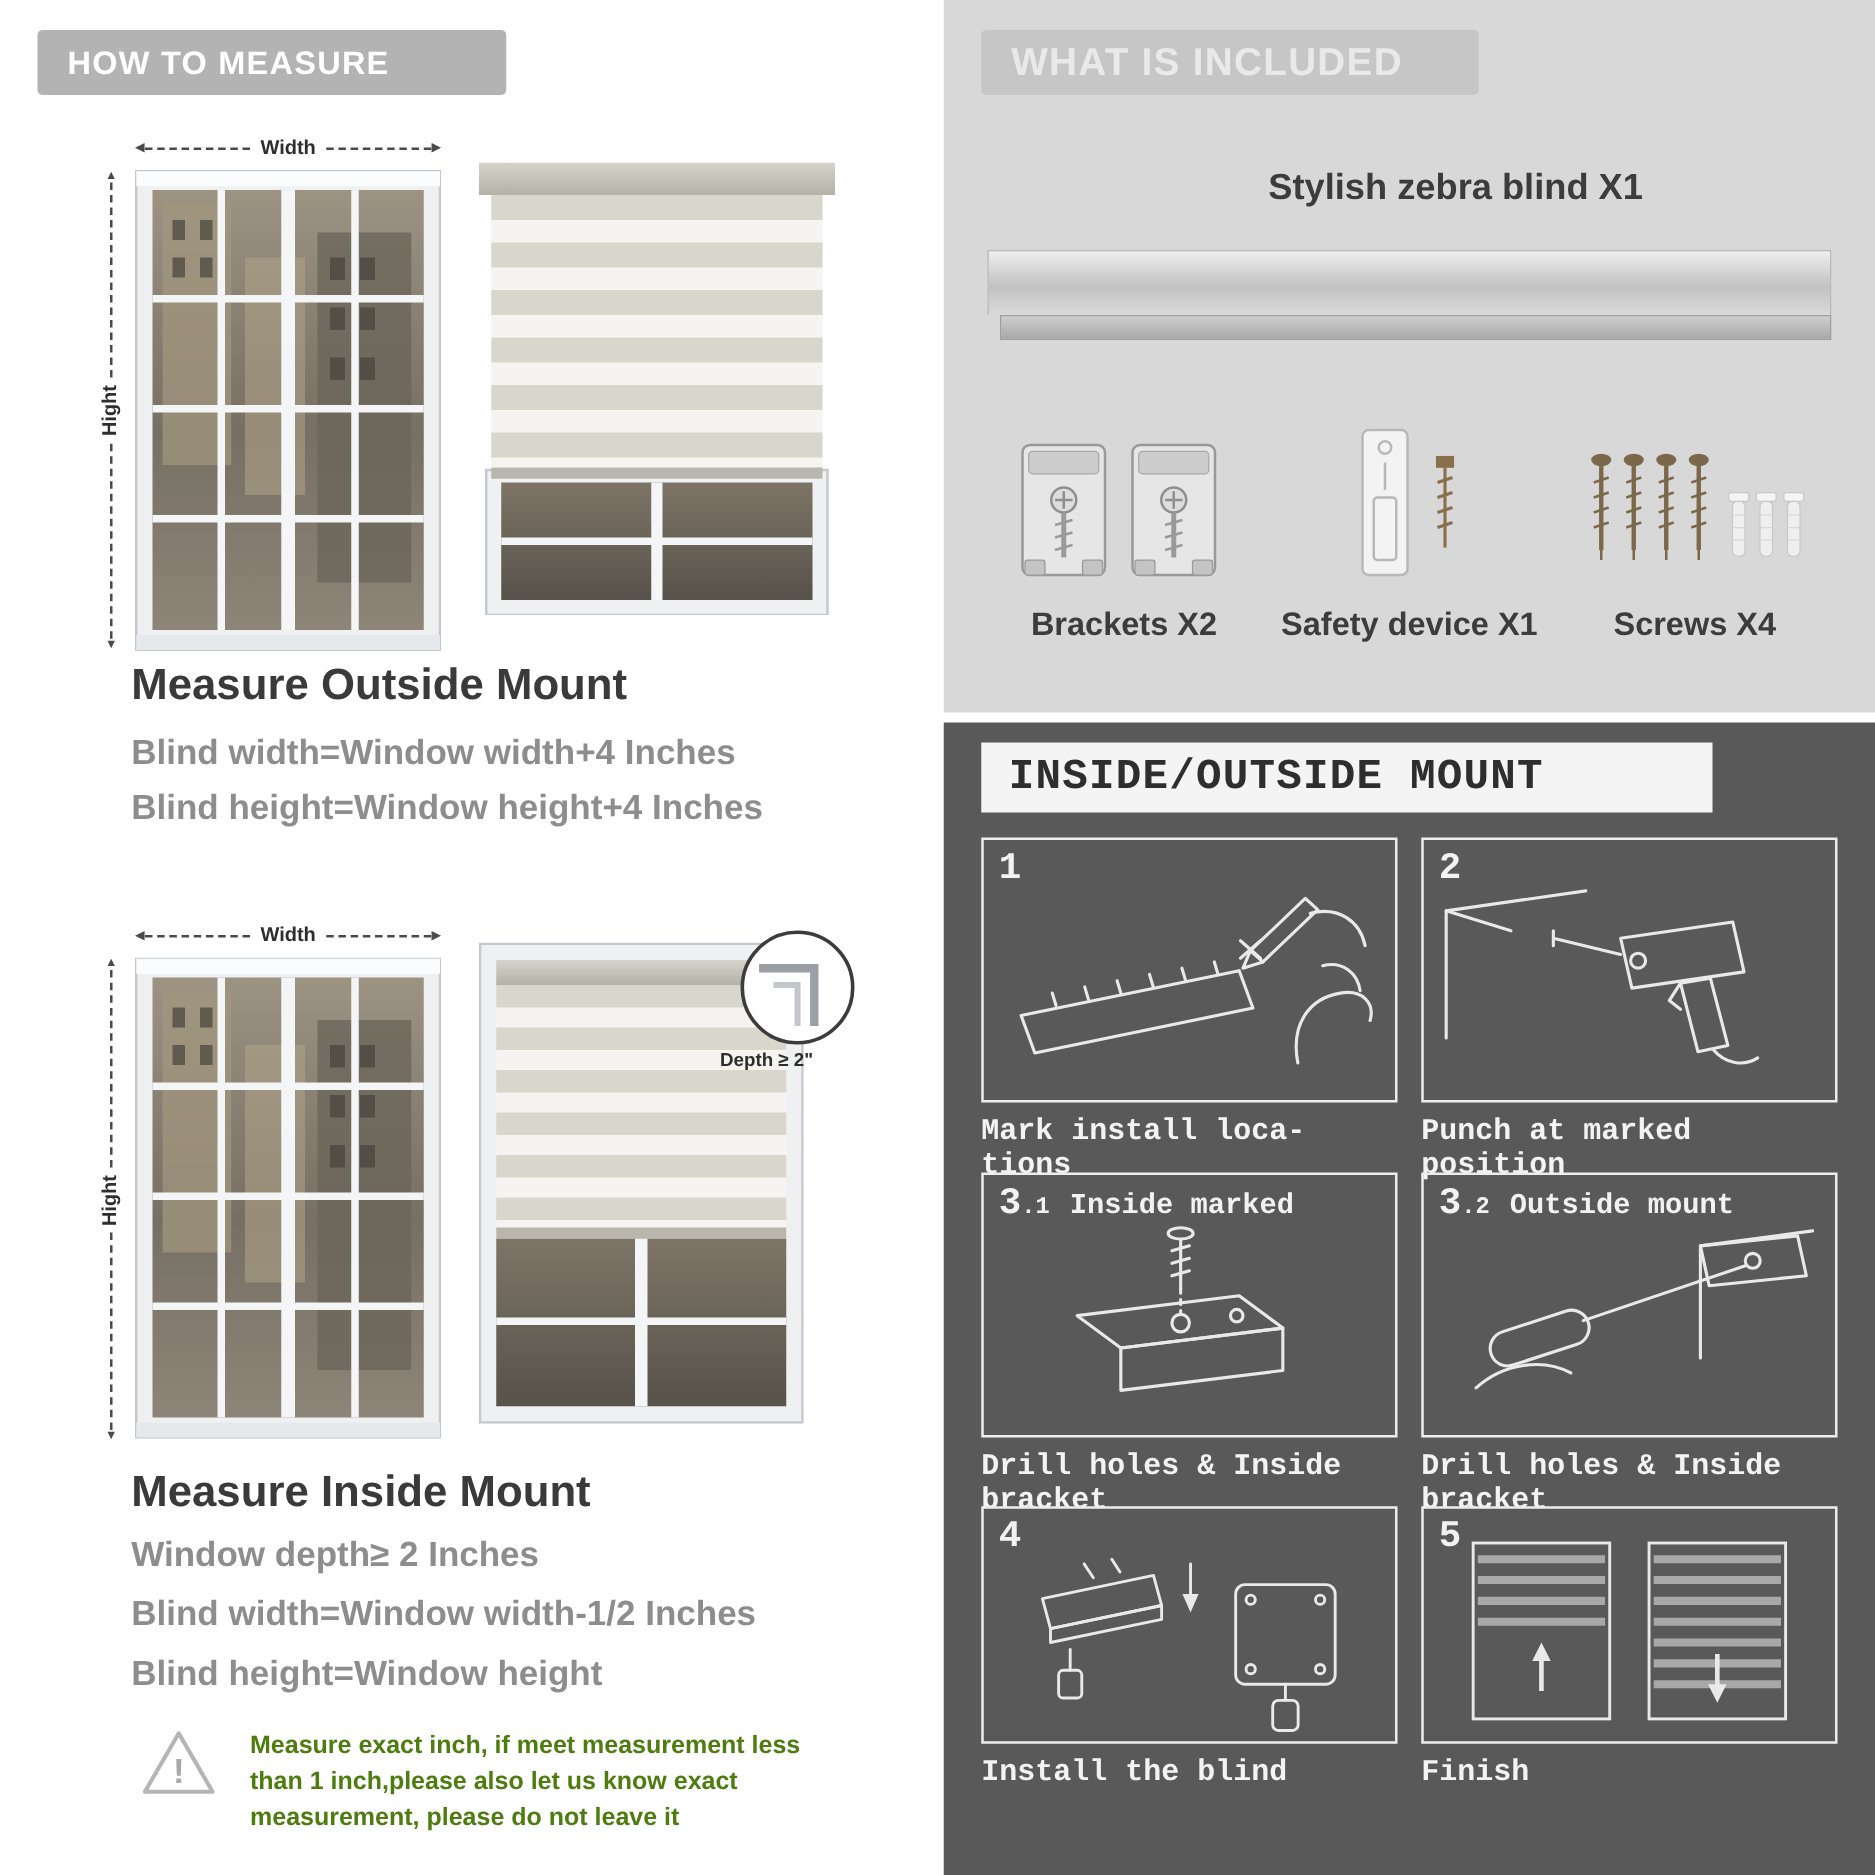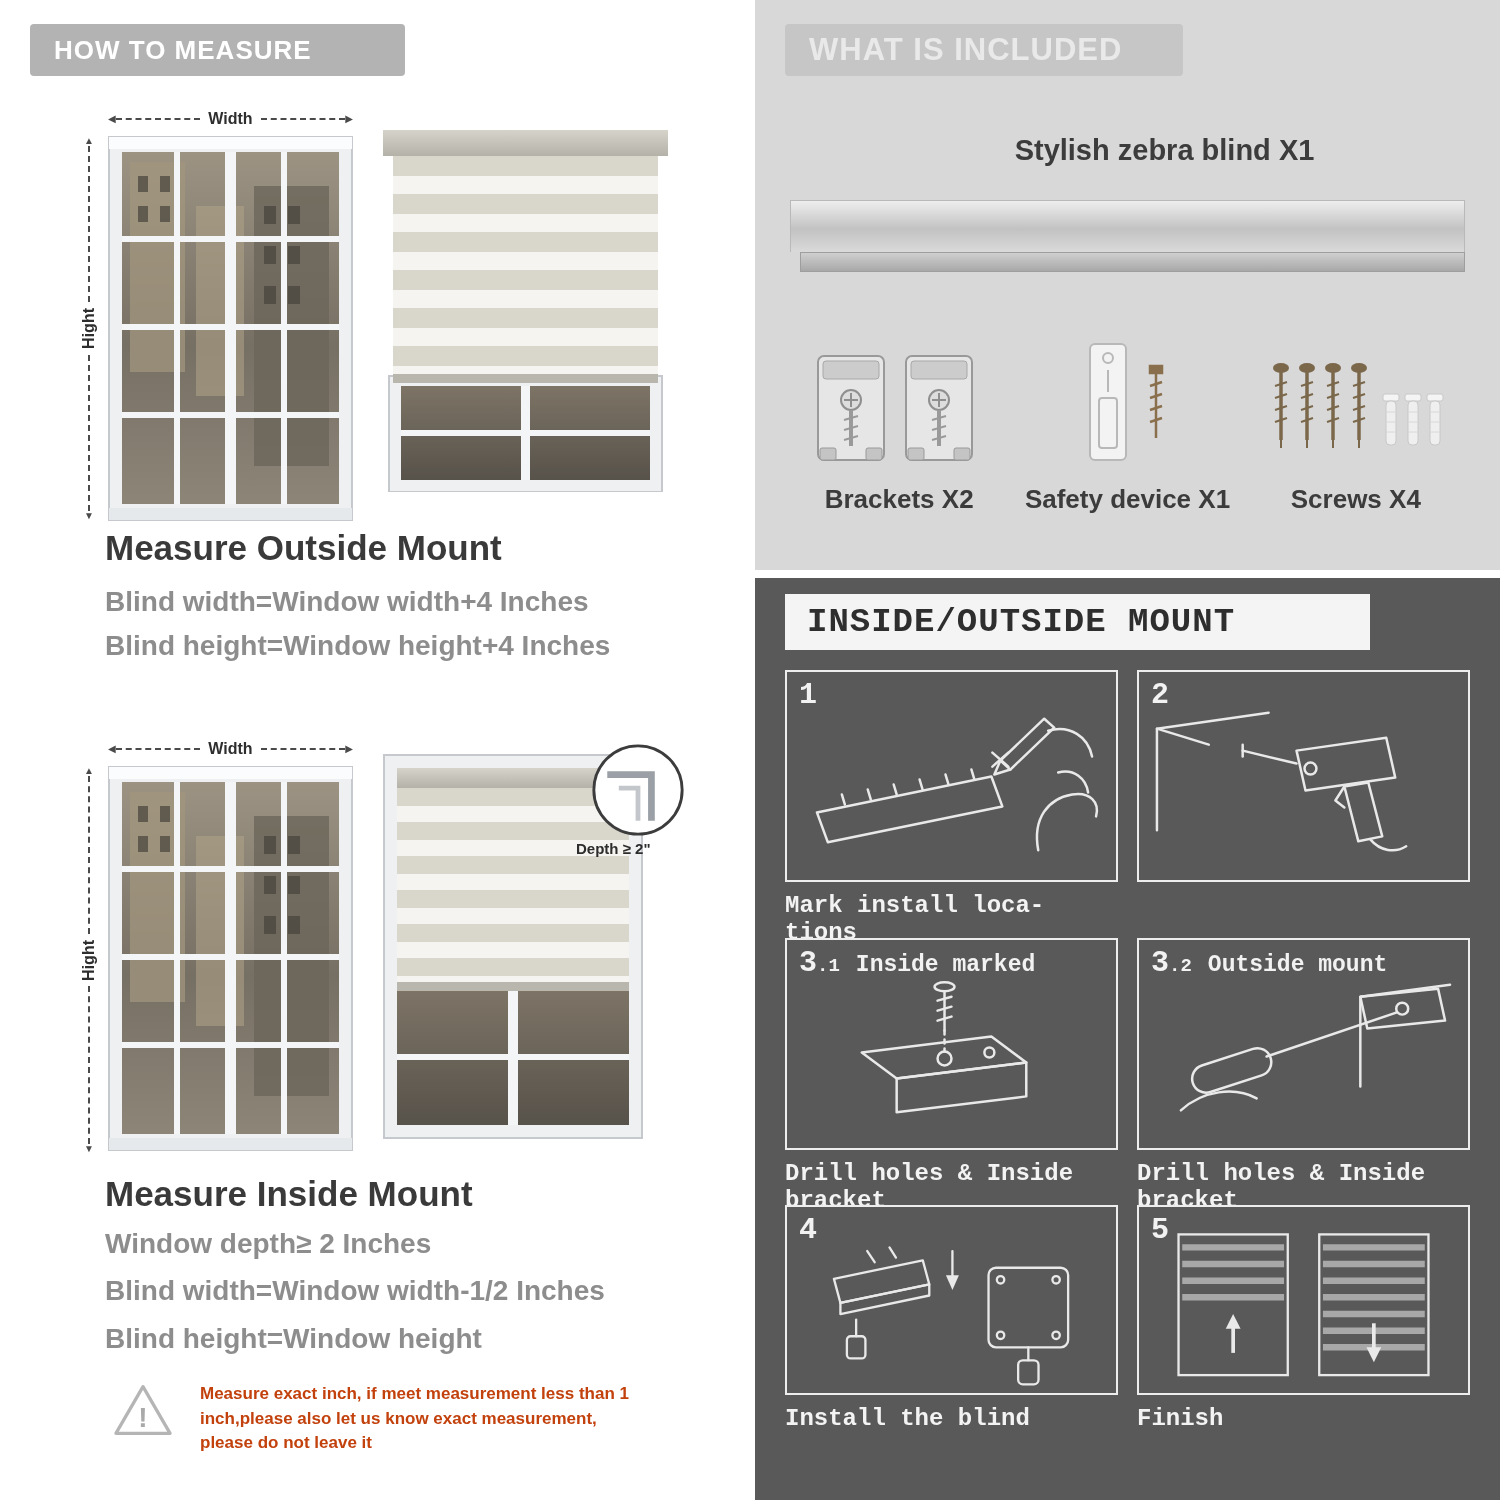--- a/index.html
+++ b/index.html
@@ -48,21 +48,21 @@
     position:absolute;left:105px;margin:0;
     font-size:28px;font-weight:bold;color:#8d8d8d;
   }
   .l-o1{top:586px;} .l-o2{top:630px;}
   .l-i1{top:1228px;} .l-i2{top:1275px;} .l-i3{top:1323px;}
   .warning-block{
     position:absolute;left:112px;top:1382px;width:565px;
     display:flex;gap:26px;align-items:flex-start;
   }
   .warning-text{
-    width:445px;font-size:17px;font-weight:bold;color:#c2410c;line-height:1.45;
+    width:445px;font-size:20px;font-weight:bold;color:#4d7c0f;line-height:1.45;
   }
   
   .light-section{
     position:absolute;left:755px;top:0;width:819px;height:570px;background:#d8d8d8;
   }
   .included-banner{
     position:absolute;left:30px;top:24px;width:398px;height:52px;
     background:#c6c6c6;border-radius:4px;display:flex;align-items:center;
     padding-left:24px;box-sizing:border-box;
   }
@@ -420,20 +420,21 @@
               <line x1="104" y1="50" x2="158" y2="63"></line>
               <line x1="104" y1="44" x2="104" y2="56"></line>
               <polygon points="158,50 248,37 257,77 167,90"></polygon>
               <circle cx="172" cy="68" r="6"></circle>
               <polygon points="206,86 230,82 244,136 220,141"></polygon>
               <path d="M206 86 L197 100 L206 107"></path>
               <path d="M232 139 C242 151 257 153 268 146"></path>
             </g>
           </svg>
         </div>
+        <div class="step-caption">Punch at marked position</div>
       </div>
     </div>
 
     <div class="steps-row row2">
       <div class="step-cell">
         <div class="step-panel">
           <div class="panel-head">
             <span><span class="num-main">3</span><span class="num-sub">.1</span></span>
             <span class="panel-sublabel">Inside marked</span>
           </div>

